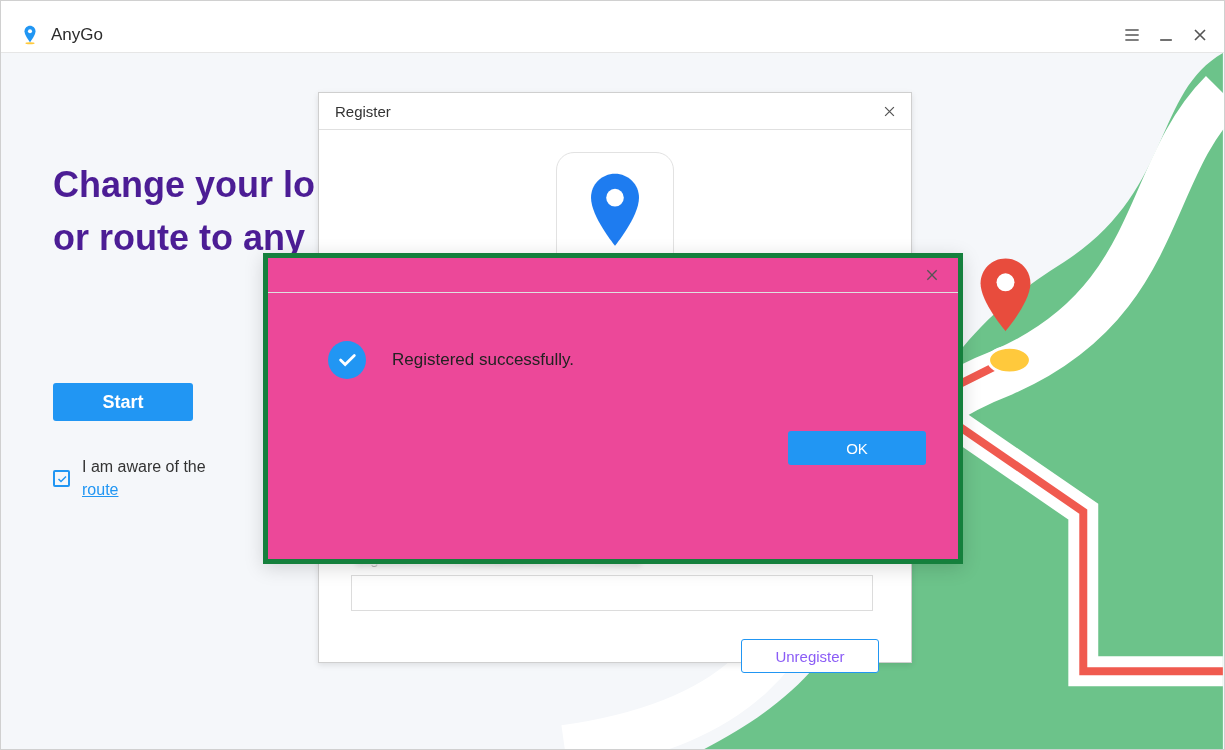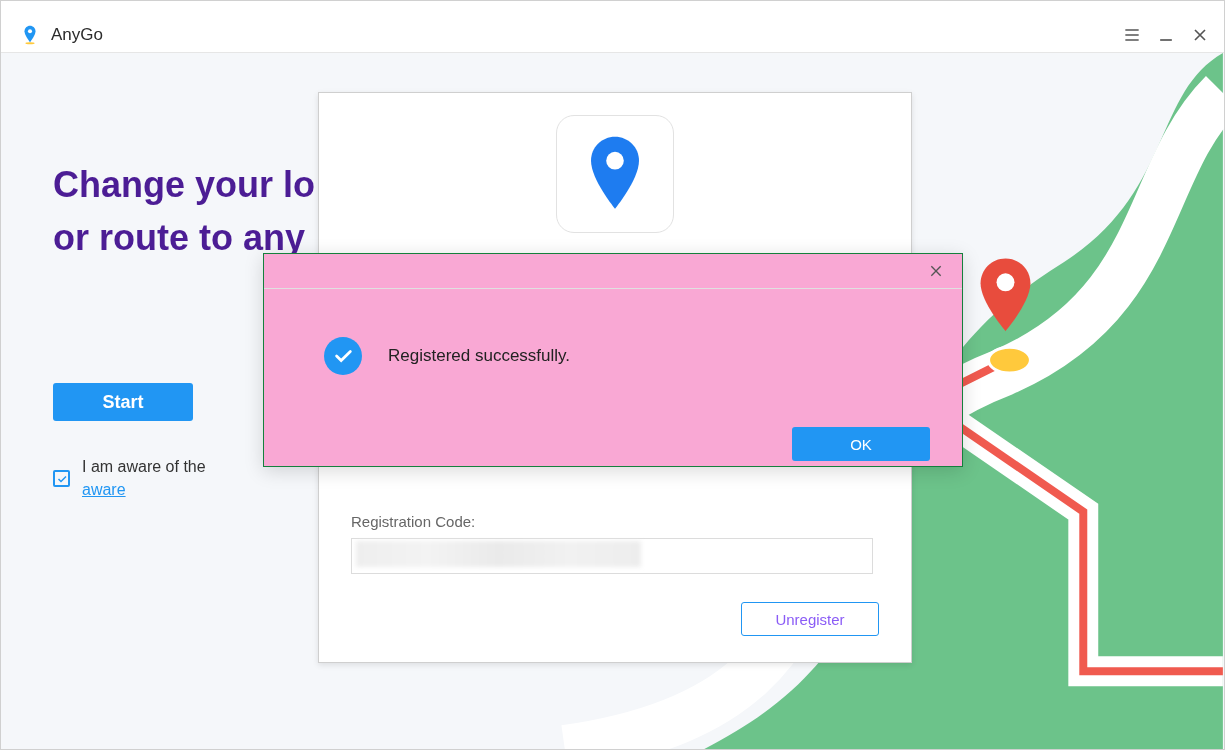--- a/index.html
+++ b/index.html
@@ -46,21 +46,21 @@
   .rd-logo-card { width: 118px; height: 118px; background: #fff; border: 1px solid #e2e2e2; border-radius: 18px; display: flex; align-items: center; justify-content: center; }
 
   .rd-field-label { font-size: 15px; color: #666; margin-top: 280px; }
   .rd-input { width: 522px; height: 36px; border: 1px solid #dcdcdc; margin-top: 8px; padding: 0 10px; font-size: 14px; background: #fff; }
 
   .rd-btn-row { display: flex; justify-content: flex-end; gap: 18px; margin-top: 28px; }
   .btn-outline { width: 138px; height: 34px; border: 1px solid #2196f3; background: #fff; color: #8b5cf6; font-size: 15px; border-radius: 3px; cursor: pointer; }
   .btn-primary { width: 138px; height: 34px; border: none; background: #2196f3; color: #fff; font-size: 15px; border-radius: 3px; cursor: pointer; }
 
   
-  .alert-dialog { position: absolute; left: 262px; top: 200px; width: 700px; height: 214px; background: #f9a8d4; border: 1px solid #15803d; box-shadow: 0 4px 18px rgba(0,0,0,.15); }
+  .alert-dialog { position: absolute; left: 262px; top: 200px; width: 700px; height: 311px; background: #ec4899; border: 5px solid #15803d; box-shadow: 0 4px 18px rgba(0,0,0,.15); }
   .ad-header { height: 35px; border-bottom: 1px solid #e0e0e0; display: flex; align-items: center; justify-content: flex-end; padding: 0 16px; }
   .ad-close { width: 20px; height: 20px; display: flex; align-items: center; justify-content: center; cursor: pointer; color: #555; }
   .ad-close svg { width: 16px; height: 16px; }
   .ad-body { display: flex; align-items: center; gap: 26px; padding: 48px 60px 0 60px; }
   .ad-icon { width: 38px; height: 38px; border-radius: 50%; background: #2196f3; display: flex; align-items: center; justify-content: center; }
   .ad-icon svg { width: 22px; height: 22px; }
   .ad-msg { font-size: 17px; color: #222; }
   .ad-btn-row { display: flex; justify-content: flex-end; padding: 52px 32px 0 16px; }
   .ad-ok { width: 138px; height: 34px; border: none; background: #2196f3; color: #fff; font-size: 15px; border-radius: 3px; cursor: pointer; }
 
@@ -124,25 +124,33 @@
     <button class="start-btn">Start</button>
 
     <div class="disclaimer-row">
       <span class="chk">
         <svg viewBox="0 0 24 24">
             <path fill="none" stroke="#2196f3" stroke-width="3" d="M5 12l5 5L20 7"></path>
           </svg>
       </span>
       <span class="disc-text">
         <span>I am aware of the</span>
-        <span class="disc-link">aware</span>
+        <span class="disc-link">route</span>
       </span>
     </div>
 
     <div class="register-dialog">
+      <div class="rd-header">
+        <span class="rd-title">Register</span>
+        <span class="rd-close">
+          <svg viewBox="0 0 24 24">
+              <path stroke="#555" stroke-width="2" d="M5 5l14 14M19 5L5 19"></path>
+            </svg>
+        </span>
+      </div>
       <div class="rd-body">
         <div class="rd-logo-wrap">
           <div class="rd-logo-card">
             <svg width="64" height="80" viewBox="0 0 24 30">
               <path fill="#1e7cf0" d="M12 1C7 1 3 5 3 10c0 7 9 18 9 18s9-11 9-18c0-5-4-9-9-9z"></path>
               <circle cx="12" cy="10" r="3.3" fill="#fff"></circle>
             </svg>
           </div>
         </div>
         <div class="rd-field-label">Registration Code:</div>

